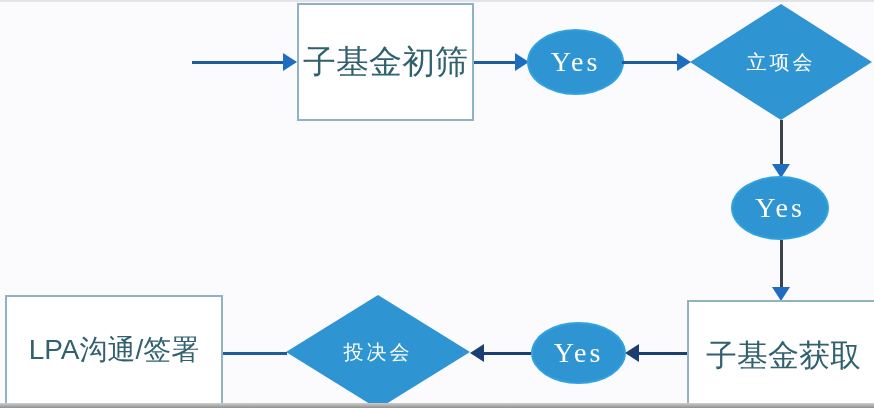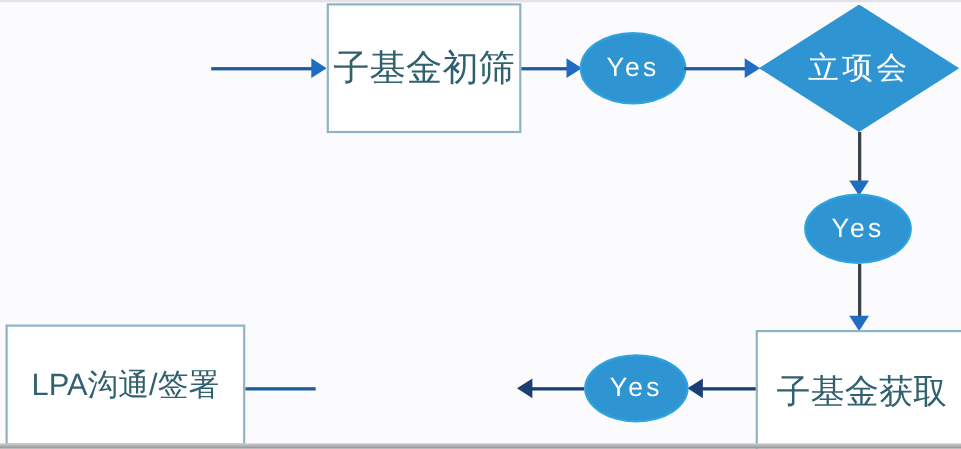--- a/index.html
+++ b/index.html
@@ -24,25 +24,25 @@
   .edge-strip{position:absolute;left:0;width:874px;}
   .edge-strip.top{top:0;height:2px;background:#e3e3e7;}
   .edge-strip.bottom{bottom:0;height:5px;background:linear-gradient(#cfcfcf,#8f8f8f);}
 
   .node{position:absolute;display:flex;align-items:center;justify-content:center;
         text-align:center;box-sizing:border-box;}
   .node .lbl{display:block;}
 
   .stadium{background:var(--shape-blue);border-radius:58px;color:#fff;font-size:27px;letter-spacing:2px;}
   .rect{background:#fff;border:2px solid var(--box-border);color:var(--box-text);}
-  .diamond{background:var(--shape-blue);color:#fff;font-size:28px;letter-spacing:3px;
+  .diamond{background:var(--shape-blue);color:#fff;font-size:20px;letter-spacing:3px;
            clip-path:polygon(50% 0,100% 50%,50% 100%,0 50%);}
   .ellipse{background:var(--shape-blue);border:2px solid var(--ellipse-rim);border-radius:50%;
-           color:#fff;font-family:Liberation Sans, sans-serif;
-           font-size:24px;letter-spacing:3px;}
+           color:#fff;font-family:Liberation Serif, serif;
+           font-size:28px;letter-spacing:3px;}
 
   .arrow{position:absolute;}
   .arrow .shaft{position:absolute;background:var(--line);}
   .arrow .head{position:absolute;width:0;height:0;}
 
   .arrow.right{height:18px;}
   .arrow.right .shaft{left:0;right:11px;top:7.5px;height:3px;}
   .arrow.right .head{right:0;top:0;border-top:9px solid transparent;
                      border-bottom:9px solid transparent;border-left:14px solid var(--head);}
 
@@ -120,20 +120,23 @@
 
   <div class="node ellipse" style="left:531px;top:322px;width:95px;height:62px;">
     <span class="lbl">Yes</span>
   </div>
 
   <div class="arrow left c-navy" style="left:470px;top:344px;width:61px;">
     <div class="shaft"></div>
     <div class="head"></div>
   </div>
 
+  <div class="node diamond" style="left:286px;top:295px;width:184px;height:114px;">
+    <span class="lbl">投决会</span>
+  </div>
 
   <div class="arrow left c-blue" style="left:194px;top:344px;width:93px;">
     <div class="shaft"></div>
     <div class="head"></div>
   </div>
 
   <div class="node rect" style="left:5px;top:295px;width:218px;height:110px;font-size:28px;">
     <span class="lbl">LPA沟通/签署</span>
   </div>
 

